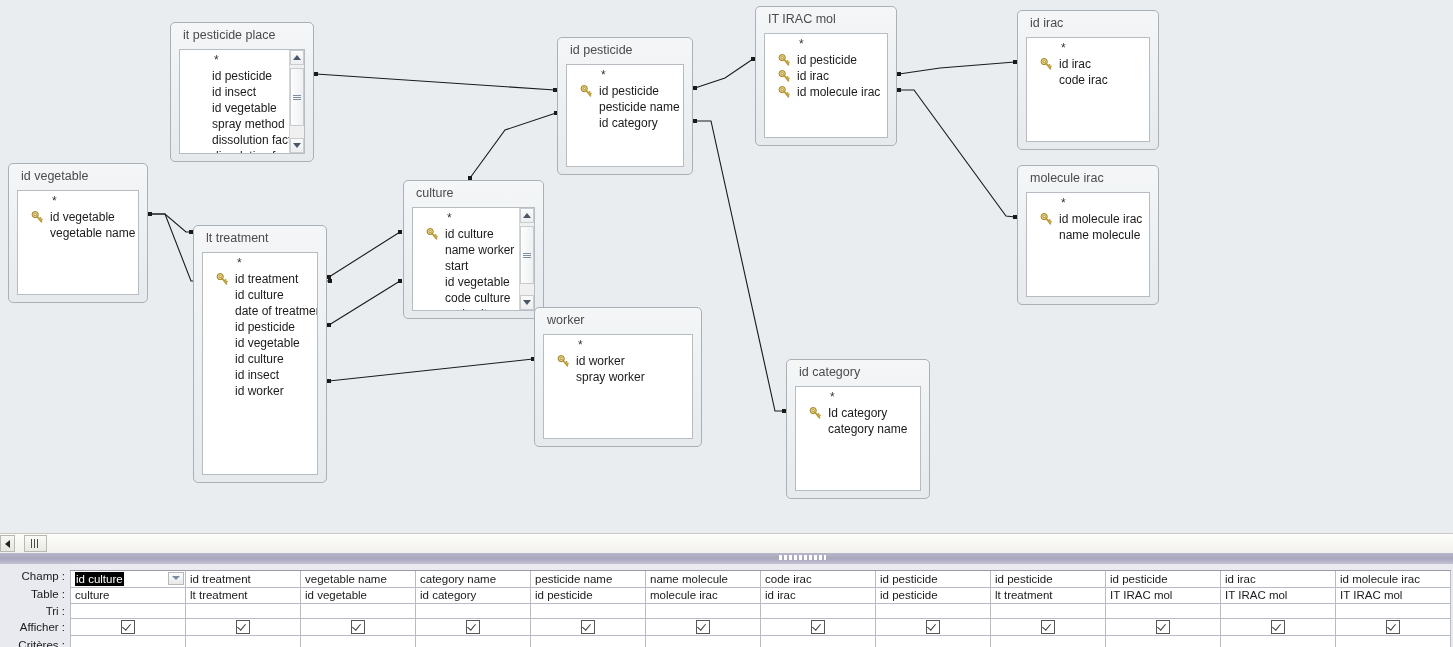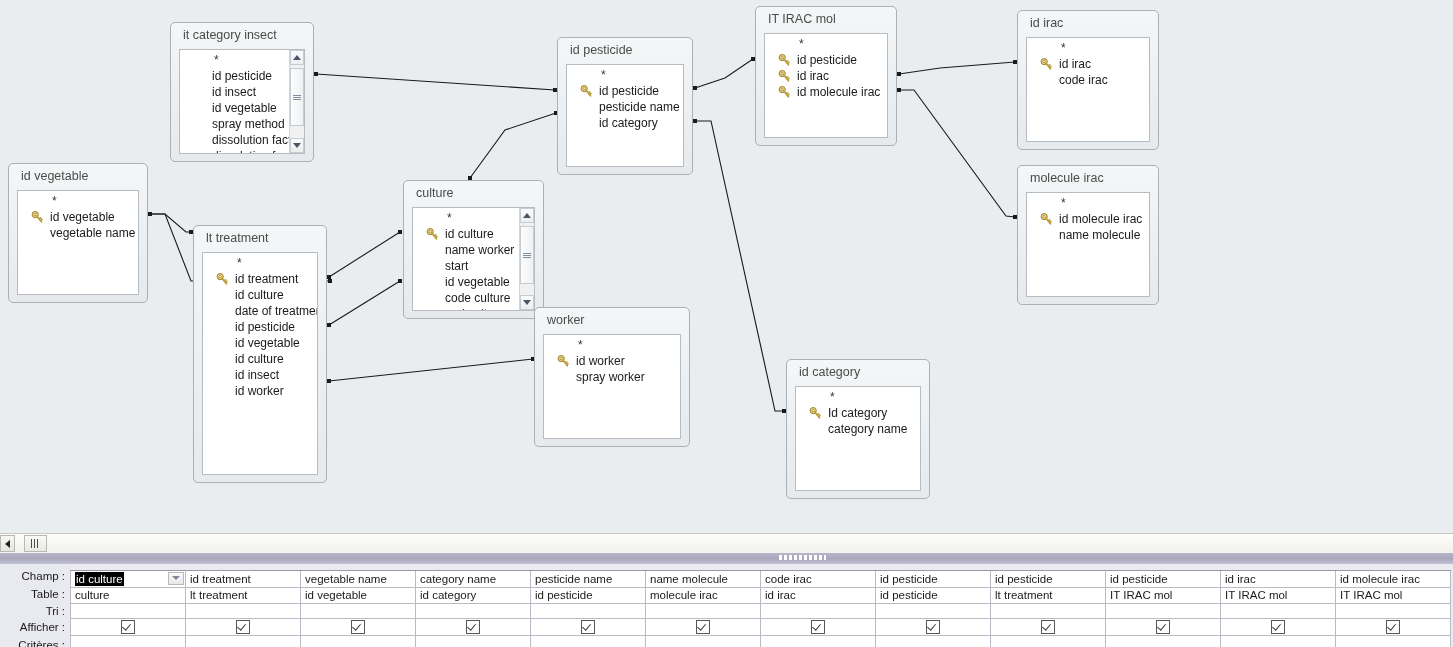--- a/index.html
+++ b/index.html
@@ -300,21 +300,21 @@
       <rect x="398" y="230" width="4" height="4" fill="#1a1a1a"></rect>
       <path d="M 329 325 L 400 281" stroke="#1a1a1a" stroke-width="1.1" fill="none"></path>
       <rect x="327" y="323" width="4" height="4" fill="#1a1a1a"></rect>
       <rect x="398" y="279" width="4" height="4" fill="#1a1a1a"></rect>
       <path d="M 329 381 L 533 359" stroke="#1a1a1a" stroke-width="1.1" fill="none"></path>
       <rect x="327" y="379" width="4" height="4" fill="#1a1a1a"></rect>
       <rect x="531" y="357" width="4" height="4" fill="#1a1a1a"></rect>
     </svg>
   <div id="tables-layer">
       <div class="tbl" style="left: 170px; top: 22px; width: 144px; height: 140px;">
-        <div class="tbl-title">it category insect</div>
+        <div class="tbl-title">it pesticide place</div>
         <div class="tbl-fields">
           <div class="fld-list" style="right: 15px;">
             <div class="fld star"><span>*</span></div>
             <div class="fld"><span>id pesticide</span></div>
             <div class="fld"><span>id insect</span></div>
             <div class="fld"><span>id vegetable</span></div>
             <div class="fld"><span>spray method</span></div>
             <div class="fld"><span>dissolution fact</span></div>
             <div class="fld"><span>dissolution fact</span></div>
           </div>
@@ -453,21 +453,21 @@
             <div class="fld"><span>id culture</span></div>
             <div class="fld"><span>date of treatment</span></div>
             <div class="fld"><span>id pesticide</span></div>
             <div class="fld"><span>id vegetable</span></div>
             <div class="fld"><span>id culture</span></div>
             <div class="fld"><span>id insect</span></div>
             <div class="fld"><span>id worker</span></div>
           </div>
         </div>
       </div>
-      <div class="tbl" style="left: 534px; top: 307px; width: 156px; height: 140px;">
+      <div class="tbl" style="left: 534px; top: 307px; width: 168px; height: 140px;">
         <div class="tbl-title">worker</div>
         <div class="tbl-fields">
           <div class="fld-list">
             <div class="fld star"><span>*</span></div>
             <div class="fld"><svg class="key-icon" viewBox="0 0 13 13" xmlns="http://www.w3.org/2000/svg">
                 <circle cx="4.2" cy="3.6" r="3.1" fill="#e8d27a" stroke="#9c7f2a" stroke-width="1"></circle>
                 <circle cx="4.2" cy="3.6" r="1.1" fill="#fffbe8" stroke="#9c7f2a" stroke-width="0.7"></circle>
                 <path d="M6.0 5.2 L10.4 10.8 M8.2 8.0 L9.6 6.9 M9.5 9.6 L10.9 8.5" stroke="#b99a33" stroke-width="1.7" fill="none" stroke-linecap="round"></path>
               </svg><span>id worker</span></div>
             <div class="fld"><span>spray worker</span></div>

